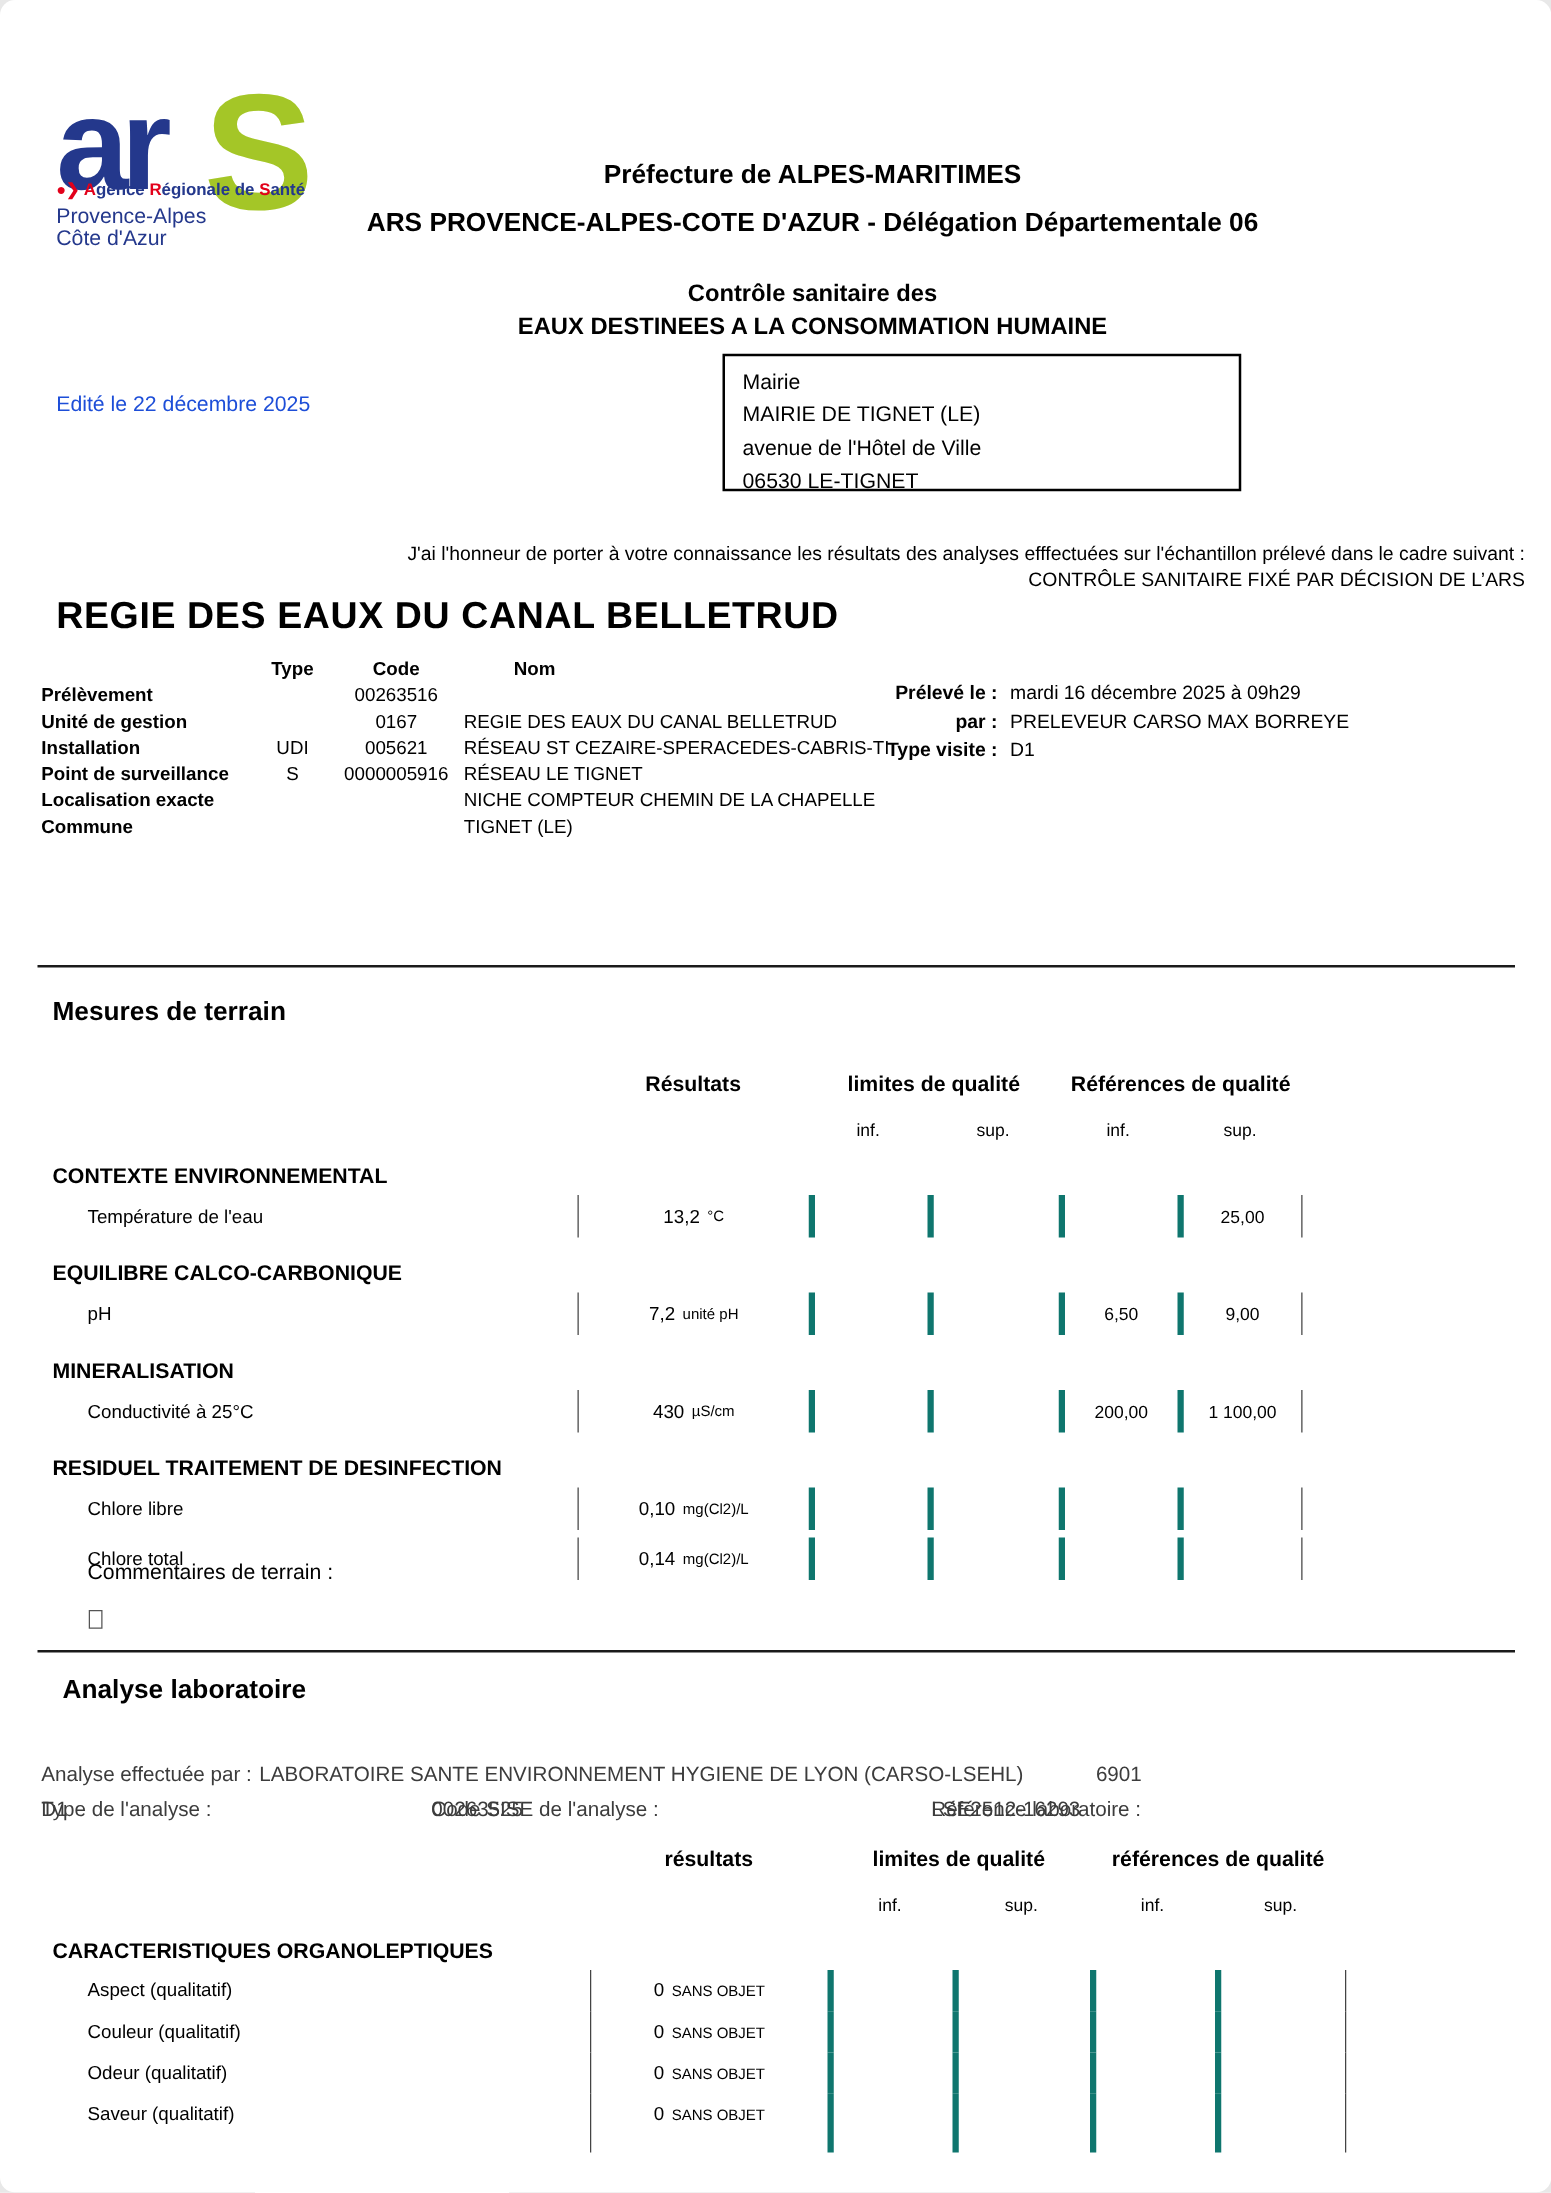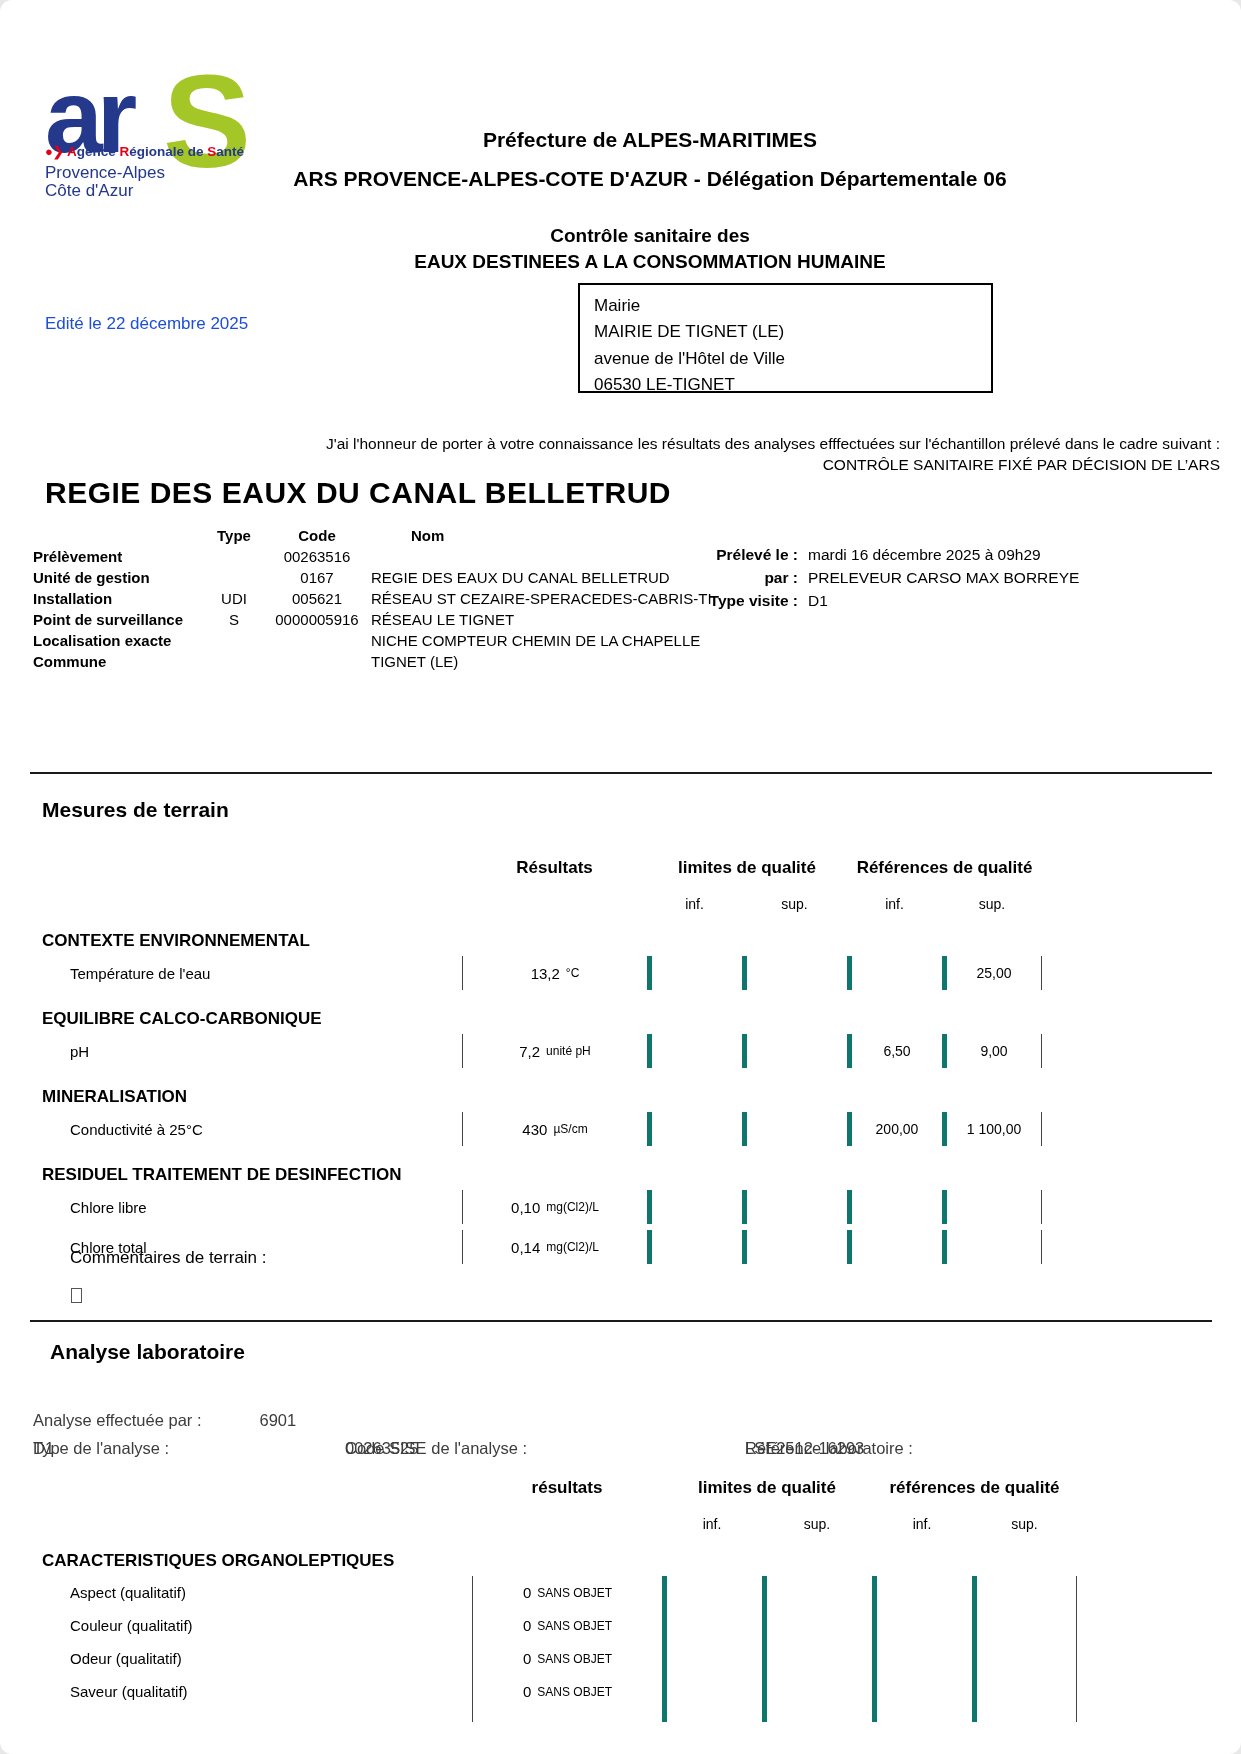--- a/index.html
+++ b/index.html
@@ -270,20 +270,21 @@
   <div class="comments">Commentaires de terrain :</div>
   <div class="combox"></div>
 
   <div class="hr2"></div>
 
   <div class="sec-title" style="left:50px; top:1340px;">Analyse laboratoire</div>
 
   <div class="labinfo">
     <div class="l1">
       <span>Analyse effectuée par :</span>
+      <span>LABORATOIRE SANTE ENVIRONNEMENT HYGIENE DE LYON (CARSO-LSEHL)</span>
       <span class="code">6901</span>
     </div>
     <div class="l2">
       <span class="s1">
           <span>Type de l'analyse :</span> 
           <span>D1</span>
         </span>
       <span class="s2">
           <span>Code SISE de l'analyse :</span> 
           <span>00263525</span>

